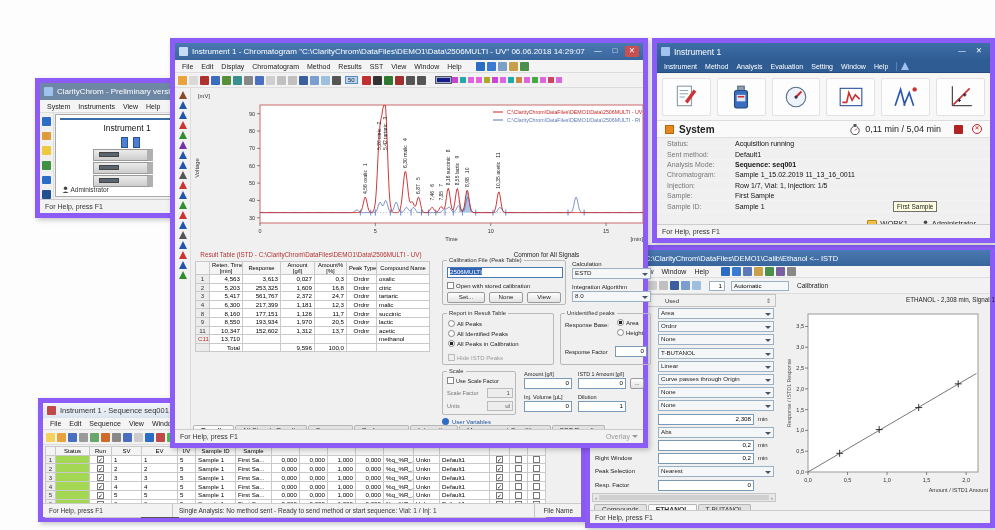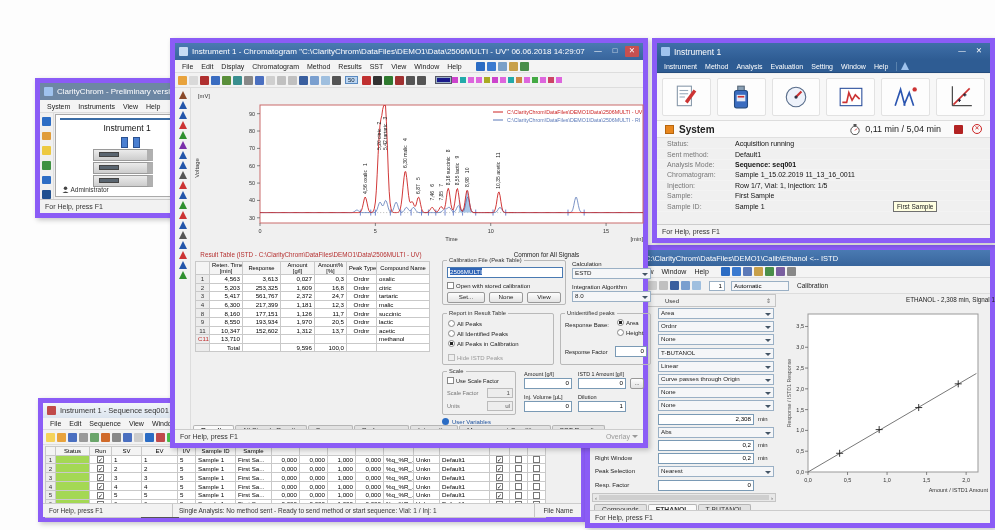--- a/index.html
+++ b/index.html
@@ -922,19 +922,32 @@
         </div>
         <div class="irow">
           <span class="ilabel">Sample:</span>
           <span class="ivalue">First Sample</span>
         </div>
         <div class="irow">
           <span class="ilabel">Sample ID:</span>
           <span class="ivalue">Sample 1</span>
         </div>
       </div>
+    <div style="position:absolute;left:0;top:172px;width:100%;height:15px;display:flex;justify-content:flex-end;align-items:center;gap:14px;padding-right:14px;border-top:1px solid #eee">
+      <span style="font-size:7.5px;color:#222;display:flex;align-items:center;gap:3px">
+          <span style="width:10px;height:7px;background:#f0c04a;border:1px solid #b8860b;border-radius:1px"></span>
+          <span>WORK1</span>
+        </span>
+      <span style="font-size:7.5px;color:#222;display:flex;align-items:center;gap:3px">
+          <svg width="7" height="7" viewBox="0 0 8 8">
+            <circle cx="4" cy="2.5" r="2" fill="#444"></circle>
+            <path d="M0.5,8 Q4,4.5 7.5,8 Z" fill="#444"></path>
+          </svg>
+          <span>Administrator</span>
+        </span>
+    </div>
     <div class="sbar">
         <span>For Help, press F1</span>
       </div>
   </div>
 
   <div class="tooltip" style="left:893px;top:201px">First Sample</div>
 </div>
 
 </body></html>

